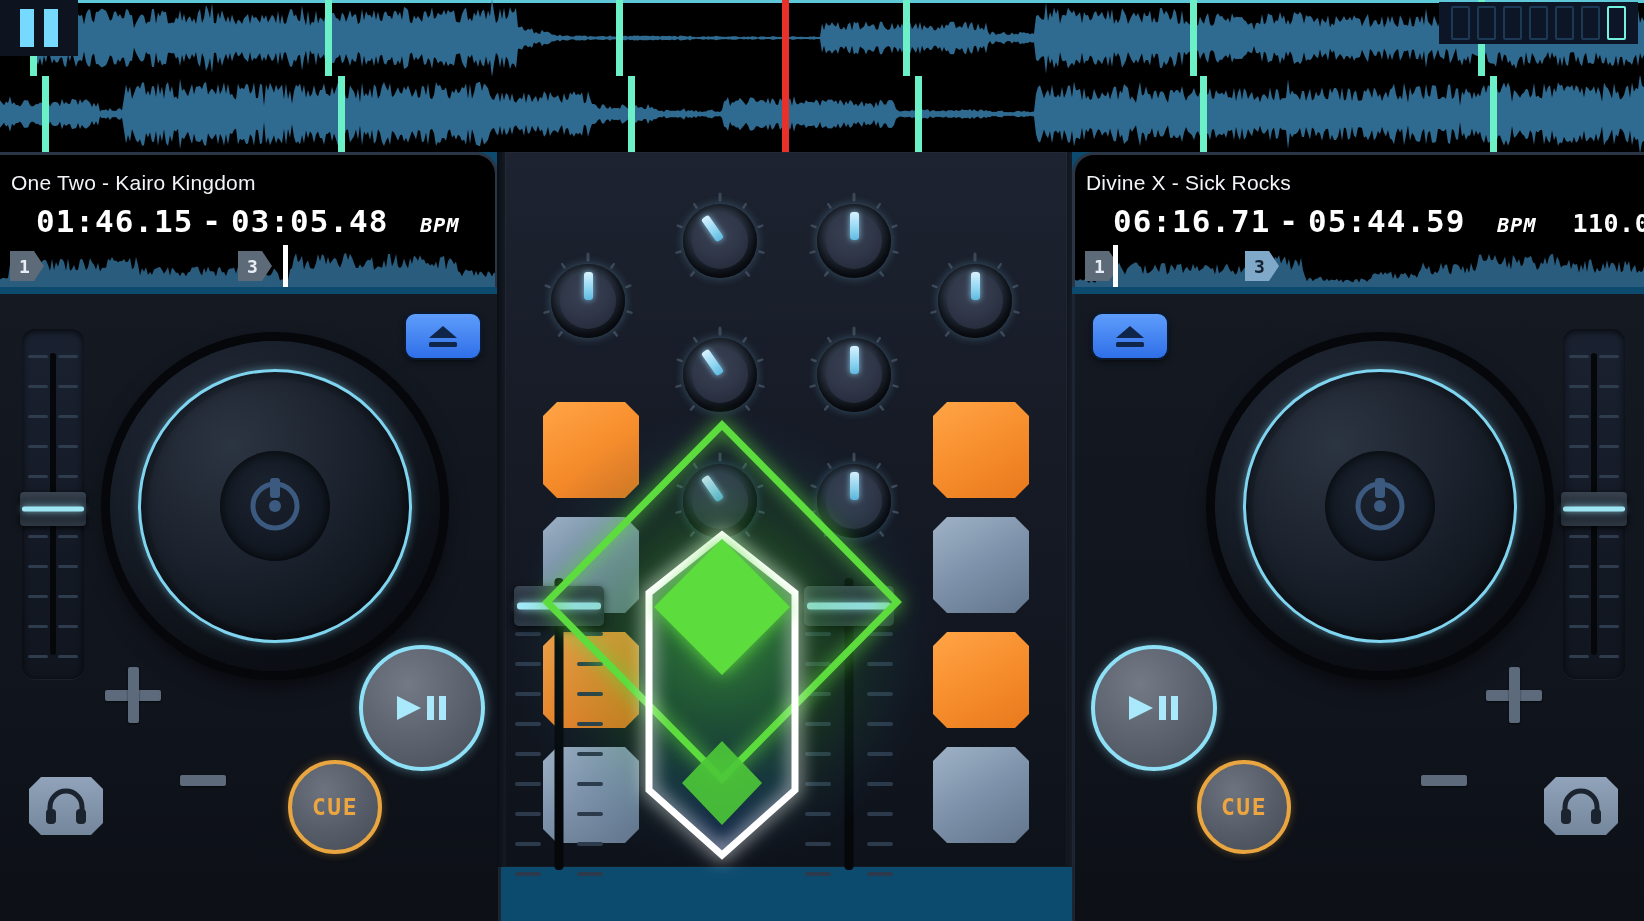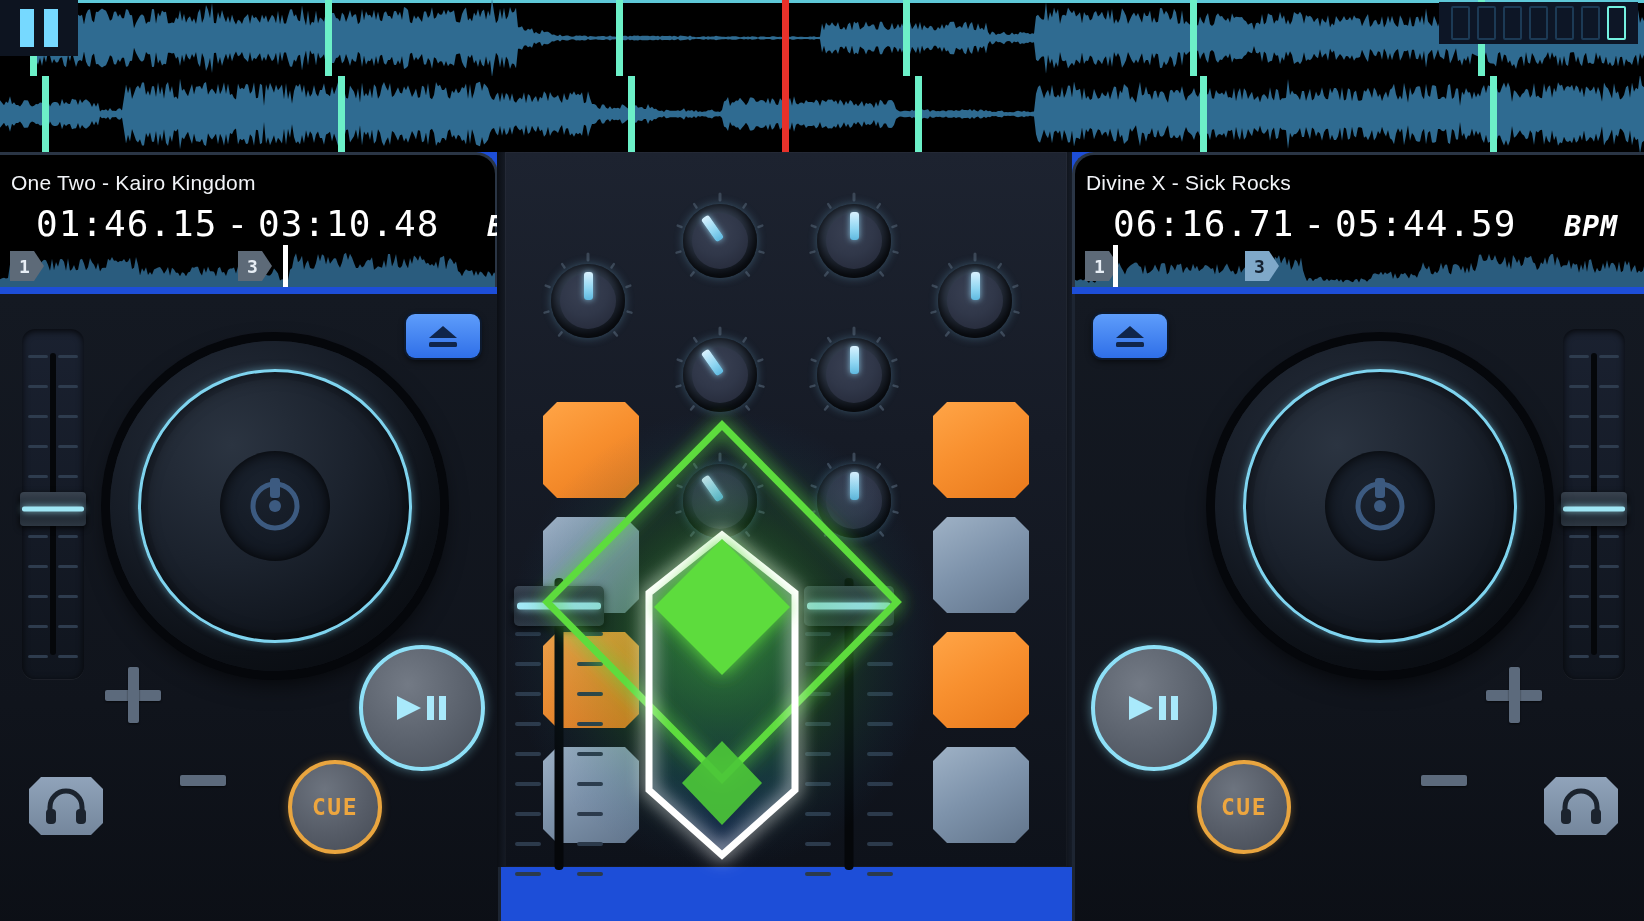--- a/index.html
+++ b/index.html
@@ -1,20 +1,20 @@
 <!DOCTYPE html>
 <html><head>
 <meta charset="utf-8">
 <style>
   html,body{margin:0;padding:0;background:#000;}
   body{width:1644px;height:921px;overflow:hidden;position:relative;
        font-family:"Liberation Sans","DejaVu Sans",sans-serif;}
 
   .stage{position:absolute;left:0;top:0;width:1644px;height:921px;
-         background:#1d4ed8;overflow:hidden;text-align:right;}
+         background:#0c4a6e;overflow:hidden;text-align:right;}
 
   
   .wave-strip{position:absolute;left:0;top:0;width:1644px;height:152px;
               background:#000;overflow:hidden;}
   .wave-lane{position:absolute;left:0;width:1644px;height:76px;overflow:hidden;}
   .wave-lane.top{top:0;}
   .wave-lane.bot{top:76px;}
   .wave-svg{position:absolute;left:0;top:0;display:block;}
   .topline{position:absolute;left:0;top:0;width:1644px;height:3px;background:#5ec8d8;}
   .beatmark{position:absolute;width:7px;background:#6cf0c8;}
@@ -42,25 +42,25 @@
   .trk-title{position:absolute;top:16px;color:#f2f4f8;font-size:21px;
              white-space:nowrap;letter-spacing:.2px;}
   .deck-info.left .trk-title{left:11px;}
   .deck-info.right .trk-title{left:11px;}
 
   .timerow{position:absolute;top:48px;display:flex;align-items:baseline;
            white-space:nowrap;}
   .deck-info.left .timerow{left:36px;}
   .deck-info.right .timerow{left:38px;}
   .tcode{font-family:"DejaVu Sans Mono","Liberation Mono",monospace;
-         color:#fff;font-size:36px;font-weight:400;letter-spacing:1px;
+         color:#fff;font-size:31px;font-weight:700;letter-spacing:1px;
          transform:scaleX(1.0);}
   .bpm-lbl{font-family:"DejaVu Sans Mono","Liberation Mono",monospace;
-           color:#fff;font-size:28px;font-weight:700;font-style:italic;
-           margin-left:48px;letter-spacing:1px;}
+           color:#fff;font-size:20px;font-weight:700;font-style:italic;
+           margin-left:32px;letter-spacing:1px;}
   .bpm-val{font-family:"DejaVu Sans Mono","Liberation Mono",monospace;
            color:#fff;font-size:25px;font-weight:700;margin-left:36px;
            letter-spacing:0.5px;}
 
   .mini-wave{position:absolute;left:0;bottom:0;height:42px;width:100%;
              overflow:hidden;}
   .mini-wave svg{display:block;}
   .cueflag{position:absolute;bottom:6px;height:30px;width:34px;z-index:4;}
   .cueflag svg{display:block;}
   .mini-play{position:absolute;bottom:0;width:5px;height:42px;background:#fff;z-index:5;}
@@ -221,21 +221,21 @@
         <b class=""></b>
         <b class="on"></b>
       </div>
   </div>
 
   <div class="deck-info left">
     <div class="trk-title">One Two - Kairo Kingdom</div>
     <div class="timerow">
       <span class="tcode">01:46.15</span>
       <span class="tcode" style="margin:0 9px">-</span>
-      <span class="tcode">03:10.48</span>
+      <span class="tcode">03:05.48</span>
       <span class="bpm-lbl">BPM</span>
       <span class="bpm-val">110.0</span>
     </div>
     <div class="mini-wave" id="miniL">
         <svg width="498" height="42">
           <path d="M0 42 L0 34.18179886787864 L2 33.3198913676233 L4 32.838681254827506 L6 33.6176261528419 L8 32.941211305152954 L10 19.44145020635913 L12 15.504394447003211 L14 25.006200670528784 L16 18.799911093701102 L18 17.704155605659427 L20 11.688821814463388 L22 19.506414713134717 L24 14.37478074763705 L26 16.91326592824341 L28 16.88752572961921 L30 22.36762069476797 L32 19.265997251150658 L34 24.06671124598184 L36 20.249852623769478 L38 22.059163109885603 L40 19.39792782670209 L42 16.525547230157322 L44 14.861212254139694 L46 15.310289308372557 L48 19.666177945082627 L50 25.857671452489992 L52 13.698636316058984 L54 25.31646133072556 L56 16.93838608785131 L58 21.631771189835284 L60 14.220196719678675 L62 14.10212867686857 L64 16.70253428339564 L66 25.67137222015875 L68 13.358044293242994 L70 25.823641188454182 L72 24.153228717067385 L74 20.082138330539284 L76 25.33542793931832 L78 24.63169756843927 L80 14.83078628571694 L82 13.75852781849705 L84 18.559041471626628 L86 25.308360476921013 L88 22.30771620721962 L90 12.876261919977729 L92 17.37171452207338 L94 19.746127269131655 L96 24.570140261852714 L98 17.807012055519976 L100 26.393659704902518 L102 23.056337546352456 L104 22.74196751178008 L106 22.832718128819817 L108 13.801593864278214 L110 15.670292216054765 L112 12.065833361608366 L114 15.666196341266481 L116 15.418455277079463 L118 17.150861911263252 L120 15.953590222244422 L122 16.18465098475742 L124 14.12332779692315 L126 17.307454921284904 L128 16.549450963183514 L130 12.871741246581426 L132 24.10954541479356 L134 22.674475082283596 L136 12.050942222630578 L138 19.528446735263543 L140 30.433865467946912 L142 23.151013941931076 L144 26.749424517506462 L146 22.274992953952864 L148 29.897658323675238 L150 27.06683966430316 L152 29.799947223766683 L154 24.54824396262795 L156 23.426099484201565 L158 22.52864286165994 L160 21.984915483515206 L162 24.853724556391928 L164 28.727328883490216 L166 25.851742819719828 L168 22.075242384039445 L170 30.677405539786164 L172 22.822877731575108 L174 24.465701017383346 L176 27.793896085385185 L178 27.735495242691364 L180 31.374027026535956 L182 27.171866984997813 L184 27.988034614299437 L186 31.314488440845388 L188 27.419182632238225 L190 26.791781947269 L192 22.17920365036707 L194 22.846029874051002 L196 21.772366541565567 L198 21.708900269181886 L200 27.388800218039563 L202 30.435270333212458 L204 22.82799386502895 L206 27.818843573943177 L208 21.414879035247896 L210 26.32002176037711 L212 26.326373334324163 L214 26.765423410059615 L216 31.454289848247676 L218 23.18222523900318 L220 22.038675076788603 L222 27.39629695504638 L224 26.958196647377775 L226 30.963823682476683 L228 24.90926960233006 L230 23.55373940831038 L232 23.425773001428585 L234 22.457598231576196 L236 28.530627959478938 L238 21.40079328227732 L240 24.590919527592565 L242 23.84161188335326 L244 24.885545496662864 L246 31.054190156670376 L248 26.340471144897155 L250 24.400596147748917 L252 25.376022792528396 L254 28.740135912266624 L256 28.16708444505794 L258 28.427157653987948 L260 29.84984591091417 L262 29.0013416083154 L264 21.7315215679824 L266 29.639241025476363 L268 30.523464893125677 L270 30.45697710924548 L272 28.35707670458922 L274 23.60828923829565 L276 25.786646606825595 L278 28.422139218030562 L280 35.4031123510134 L282 34.330470716019846 L284 34.734551116823944 L286 35.13993752006671 L288 35.160739916463264 L290 24.631367852023047 L292 22.998983267540105 L294 12.873894462808455 L296 8.213611088400064 L298 17.34566035088462 L300 15.362742876168227 L302 10.71324653134414 L304 24.73529997319929 L306 18.433745555385364 L308 15.25512875086634 L310 22.649578857115742 L312 23.647917384157385 L314 23.424206871862157 L316 18.074616890765547 L318 8.933214079958482 L320 16.20821201625709 L322 9.149898565494865 L324 10.84925110201084 L326 19.561798349663057 L328 11.817745505347265 L330 18.70905008018485 L332 16.021372165744367 L334 13.204596570198238 L336 13.489928624946128 L338 19.169776633362645 L340 22.69462601215934 L342 17.398258145412086 L344 9.310151902118307 L346 7.832973365969011 L348 14.972516910248213 L350 8.853188652698968 L352 12.376819048321721 L354 17.993239026217832 L356 23.053082740427037 L358 22.938285102285114 L360 19.127671604654132 L362 22.46825408735557 L364 20.876633790702392 L366 16.874300419315375 L368 14.75913554186939 L370 15.38584833408094 L372 12.166759204564503 L374 24.72877350456164 L376 23.317444155686744 L378 21.327302965717532 L380 22.11450097746751 L382 22.712781907520156 L384 14.915216008659556 L386 22.753304916958466 L388 8.980847995017584 L390 8.880484876590543 L392 21.566074618482535 L394 16.63082847174063 L396 8.878678899841233 L398 21.498026314489092 L400 23.06478065948225 L402 20.928580188755216 L404 13.522843595874892 L406 19.390588528397767 L408 23.22585548269835 L410 12.890460638837173 L412 18.906246768490526 L414 10.506971347251426 L416 12.611915753787343 L418 15.740123000117077 L420 10.176978313688647 L422 14.981160902595686 L424 14.294953474297635 L426 18.76842195172255 L428 17.69500138847856 L430 20.610363175724803 L432 19.02893846185363 L434 21.184972856168155 L436 16.387487349783765 L438 23.851020525866662 L440 12.786526484278276 L442 12.007726658008867 L444 10.79627770190885 L446 24.543097414273348 L448 16.179833556590523 L450 12.926910747143864 L452 15.24585167382185 L454 19.297814909656452 L456 16.45866287738954 L458 25.918337602558704 L460 27.493623578785744 L462 31.223015996373732 L464 26.950365341260273 L466 24.244984393125858 L468 25.740307456718902 L470 25.982941234450294 L472 24.95279447875209 L474 31.04588995964727 L476 25.73130263946732 L478 30.616006896130745 L480 26.386415437509502 L482 27.537522062887216 L484 30.182822475343393 L486 31.981678342374824 L488 26.22818516204329 L490 27.77331454251209 L492 31.400058700084713 L494 27.244476091595587 L496 29.991266128360884 L498 27.876402048854345 L498 42 Z" fill="#2a5c7e"></path>
         </svg>
       </div>
     <div class="cueflag" style="left:10px">
       <svg width="34" height="30" viewBox="0 0 34 30">

